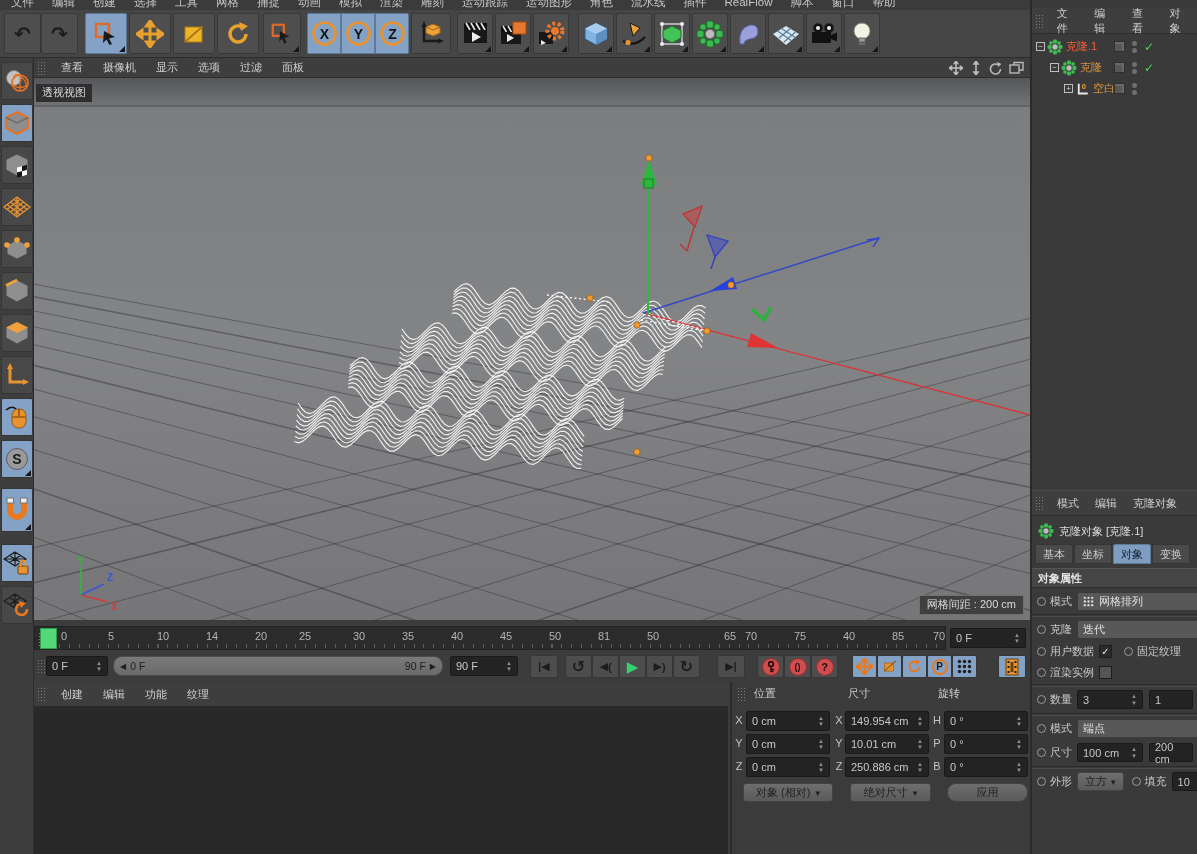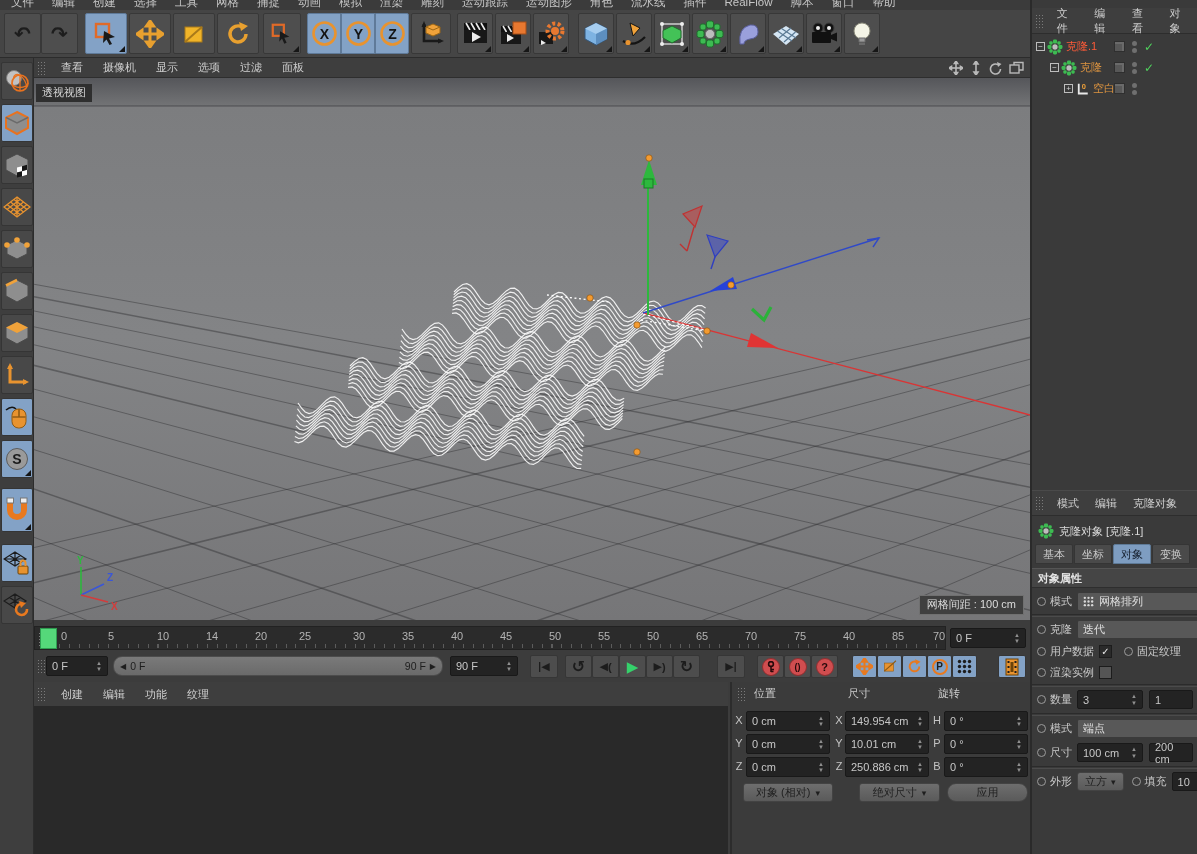--- a/index.html
+++ b/index.html
@@ -537,40 +537,40 @@
       <g font-size="10" font-weight="bold">
         <line x1="47" y1="517" x2="47" y2="489" stroke="#2db83d" stroke-width="1.6"></line>
         <line x1="47" y1="517" x2="70" y2="506" stroke="#3a56d8" stroke-width="1.6"></line>
         <line x1="47" y1="517" x2="74" y2="524" stroke="#d23c3c" stroke-width="1.6"></line>
         <text x="43" y="486" fill="#2db83d">Y</text>
         <text x="73" y="503" fill="#3a56d8">Z</text>
         <text x="77" y="532" fill="#d23c3c">X</text>
       </g>
     </svg>
     <div class="vp-label">透视视图</div>
-    <div class="grid-info">网格间距 : 100 cm</div>
+    <div class="grid-info">网格间距 : 200 cm</div>
   </div>
 
   <div class="abs ruler">
     <span class="grip" style="position:absolute;left:0;top:5px"></span>
     <div class="playhead"></div>
     <span class="tick" style="left:26px">0</span>
     <span class="tick" style="left:73px">5</span>
     <span class="tick" style="left:122px">10</span>
     <span class="tick" style="left:171px">14</span>
     <span class="tick" style="left:220px">20</span>
     <span class="tick" style="left:264px">25</span>
     <span class="tick" style="left:318px">30</span>
     <span class="tick" style="left:367px">35</span>
     <span class="tick" style="left:416px">40</span>
     <span class="tick" style="left:465px">45</span>
     <span class="tick" style="left:514px">50</span>
-    <span class="tick" style="left:563px">55</span>
+    <span class="tick" style="left:563px">81</span>
     <span class="tick" style="left:612px">50</span>
-    <span class="tick" style="left:661px">65</span>
+    <span class="tick" style="left:689px">65</span>
     <span class="tick" style="left:710px">70</span>
     <span class="tick" style="left:759px">75</span>
     <span class="tick" style="left:808px">40</span>
     <span class="tick" style="left:857px">85</span>
     <span class="tick" style="left:898px">70</span>
   </div>
   <div class="abs fld" style="left:950px;top:628px;width:76px">
     <span>0 F</span>
     <span class="stp">
         <span>▲</span>
@@ -791,21 +791,21 @@
         <span class="stp">
           <span>▲</span>
           <span>▼</span>
         </span>
       </div>
 
     <div class="co-btn" style="left:11px;top:101px;width:90px">
         <span>对象 (相对)</span>
         <span style="font-size:9px">▾</span>
       </div>
-    <div class="co-btn" style="left:127px;top:101px;width:81px">
+    <div class="co-btn" style="left:118px;top:101px;width:81px">
         <span>绝对尺寸</span>
         <span style="font-size:9px">▾</span>
       </div>
     <div class="co-btn" style="left:215px;top:101px;width:81px;border-radius:9px">
         <span>应用</span>
       </div>
   </div>
 
   <div class="abs rpanel">
 

